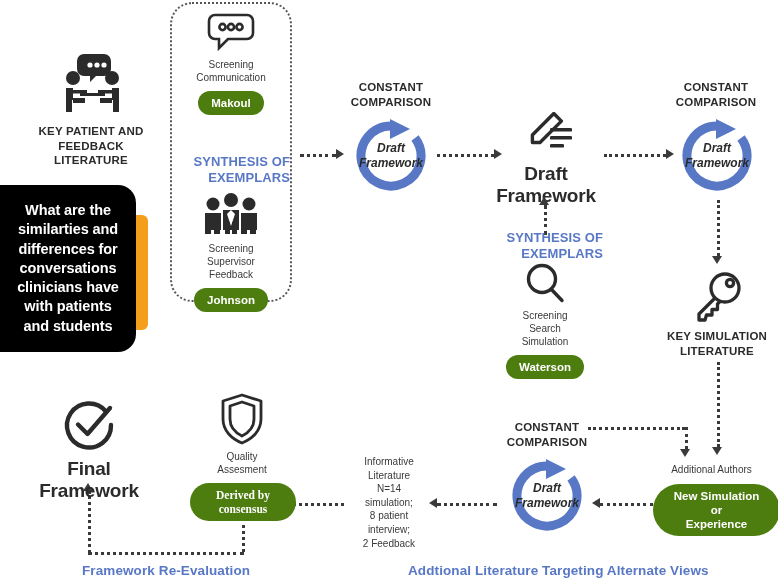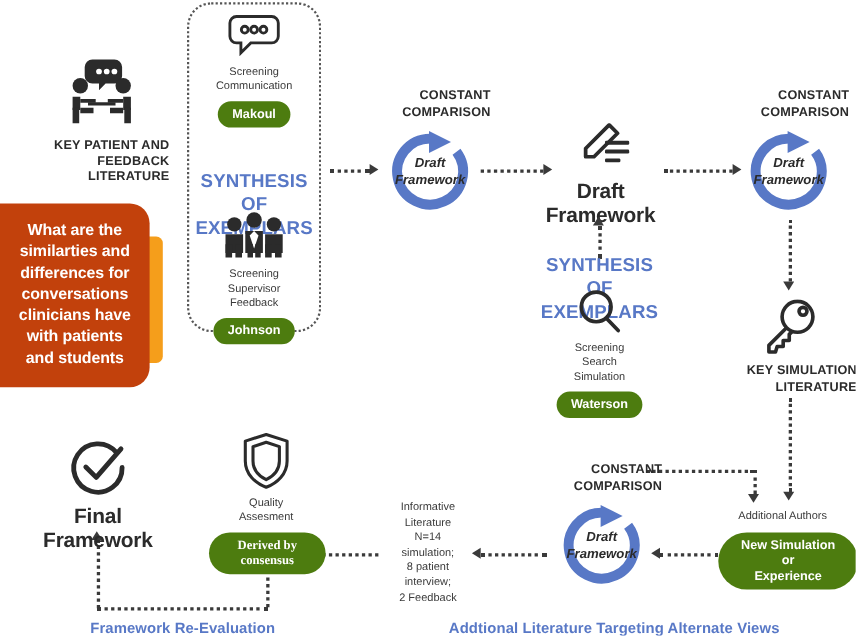--- a/index.html
+++ b/index.html
@@ -18,34 +18,34 @@
   .ctr{text-align:center;}
 
   
   .cap-bold{
     font-weight:bold;
     font-size:11.5px;
     color:#2b2b2b;
     line-height:1.28;
     letter-spacing:.2px;
     text-transform:uppercase;
-    text-align:right;
   }
   .body-lt{
     font-size:10px;
     color:#3a3a3a;
     line-height:1.3;
     font-weight:400;
   }
   .blue-head{
     color:#5878c6;
     font-weight:bold;
-    font-size:17px;
+    font-size:13px;
     line-height:1.25;
     letter-spacing:.1px;
+    text-align:right;
   }
   .blue-foot{
     color:#5878c6;
     font-weight:bold;
     font-size:13.5px;
     letter-spacing:.1px;
   }
   .big-dark{
     font-weight:bold;
     font-size:19px;
@@ -76,21 +76,21 @@
   }
   .pill.two-line{white-space:normal;padding:5px 14px;}
 
   
   #question-tab{
     left:108px;top:215px;width:40px;height:115px;
     background:#f59e1b;border-radius:6px;
   }
   #question-card{
     left:0px;top:185px;width:136px;height:167px;
-    background:#c2410c;
+    background:#000000;
     border-radius:0 18px 18px 0;
     display:flex;align-items:center;justify-content:flex-start;
   }
   #question-card .qtext{
     color:#ffffff;font-weight:bold;font-size:14.5px;
     line-height:1.33;text-align:center;padding:0 10px;
     letter-spacing:-.1px;
   }
 
   

